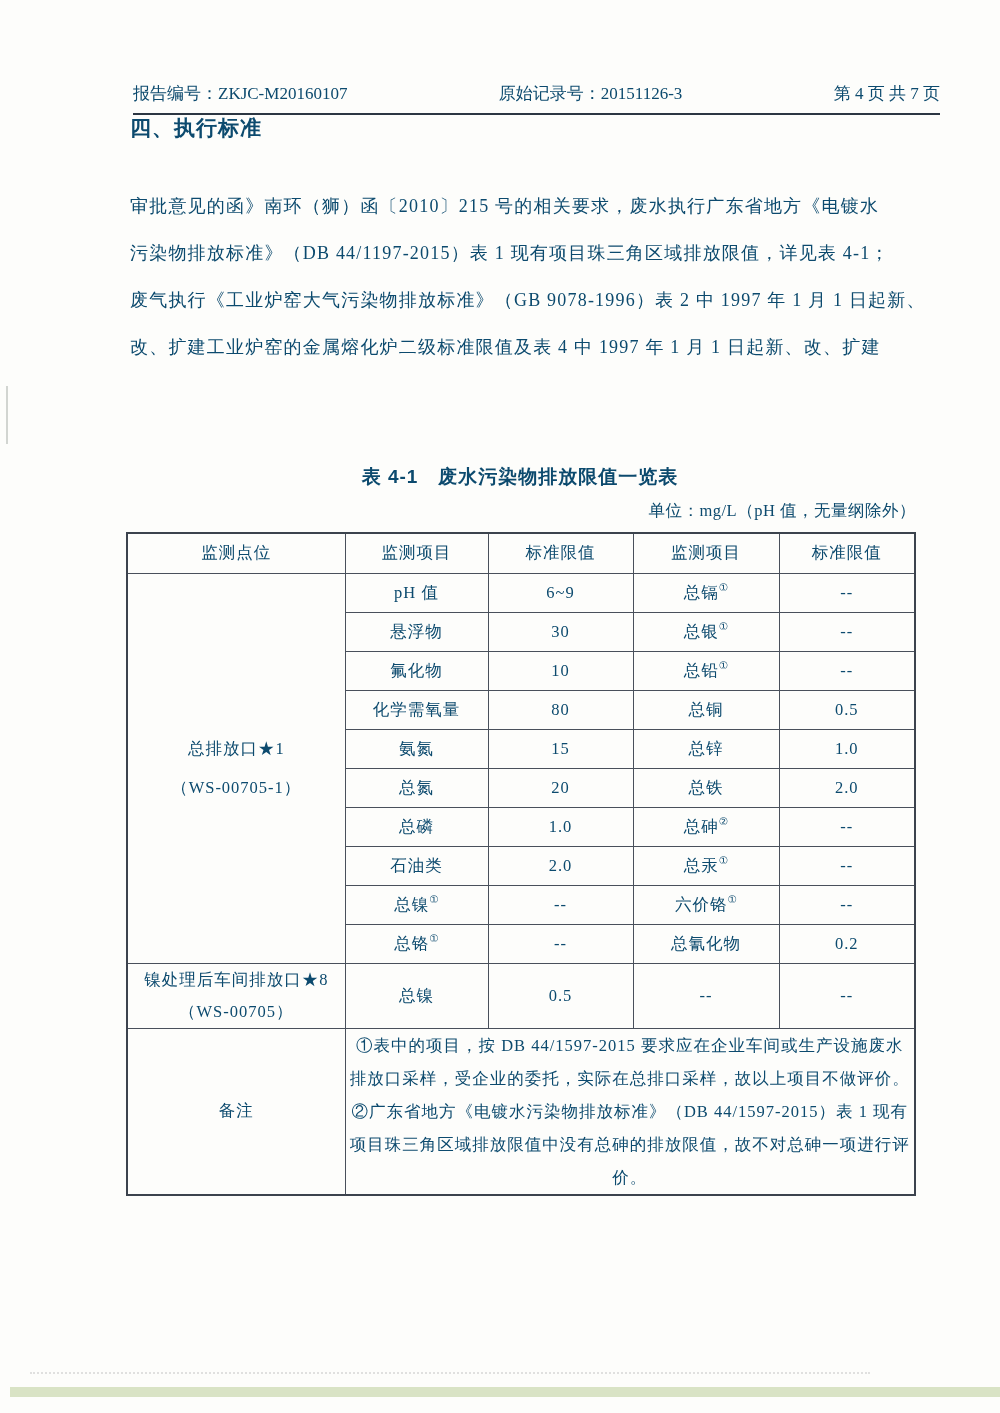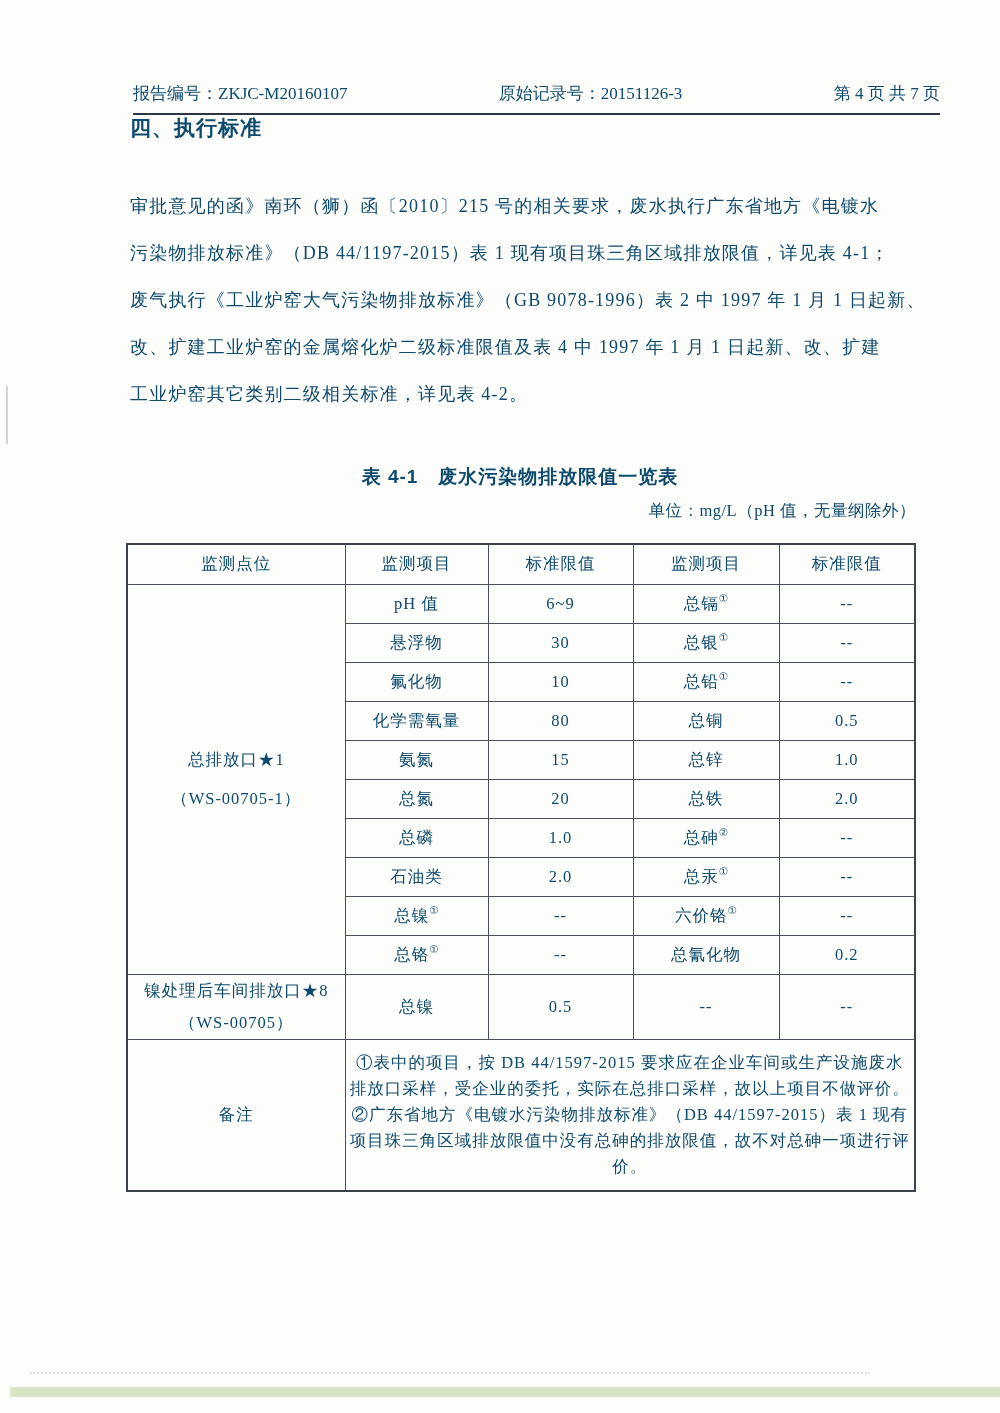--- a/index.html
+++ b/index.html
@@ -41,21 +41,21 @@
     text-align:center;font-weight:bold;font-size:19px;
     font-family:"Liberation Sans","DejaVu Sans",sans-serif;
     letter-spacing:1px;
   }
   .unit-note{
     position:absolute;top:500px;right:84px;
     font-size:16.5px;letter-spacing:.5px;
   }
   
   table.limits{
-    position:absolute;left:126px;top:543px;
+    position:absolute;left:126px;top:532px;
     border-collapse:collapse;table-layout:fixed;
     font-size:16.5px;
   }
   table.limits td,table.limits th{
     border:1.6px solid #49505b;
     text-align:center;vertical-align:middle;
     font-weight:normal;
     padding:0 4px;
     letter-spacing:1px;
   }
@@ -64,21 +64,21 @@
   tr.datarow{height:39px;}
   tr.nickelrow{height:60px;}
   tr.remarksrow{height:152px;}
   td.pointcell{line-height:39px;}
   td.pointcell .pt-line{display:block;}
   td.nickelpoint .pt-line{display:block;line-height:32px;}
   sup.fnote{font-size:10.5px;vertical-align:super;letter-spacing:0;}
   td.remarkbody{
     text-align:left;vertical-align:top;
     padding:7px 10px 4px 10px;
-    line-height:26px;letter-spacing:.6px;font-size:16.5px;margin-left:20px;
+    line-height:33px;letter-spacing:.6px;font-size:16.5px;margin-left:20px;
   }
   
   .left-edge-artifact{
     position:absolute;left:6px;top:386px;width:2px;height:58px;
     background:#b6bab6;opacity:.6;
   }
   .smudge-artifact{
     position:absolute;left:30px;top:1372px;width:840px;height:0;
     border-top:2px dotted #c9c9c9;opacity:.55;
   }
@@ -97,21 +97,20 @@
     <span class="h-item">第 4 页 共 7 页</span>
   </div>
 
   <div class="section-title">四、执行标准</div>
 
   <div class="body-paragraph">
     <div class="pline">审批意见的函》南环（狮）函〔2010〕215 号的相关要求，废水执行广东省地方《电镀水</div>
     <div class="pline">污染物排放标准》（DB 44/1197-2015）表 1 现有项目珠三角区域排放限值，详见表 4-1；</div>
     <div class="pline">废气执行《工业炉窑大气污染物排放标准》（GB 9078-1996）表 2 中 1997 年 1 月 1 日起新、</div>
     <div class="pline">改、扩建工业炉窑的金属熔化炉二级标准限值及表 4 中 1997 年 1 月 1 日起新、改、扩建</div>
-    <div class="pline">工业炉窑其它类别二级相关标准，详见表 4-2。</div>
   </div>
 
   <div class="table-caption">表 4-1　废水污染物排放限值一览表</div>
   <div class="unit-note">单位：mg/L（pH 值，无量纲除外）</div>
 
   <table class="limits">
     <colgroup>
       <col style="width:218px">
         <col style="width:143px">
         <col style="width:145px">

